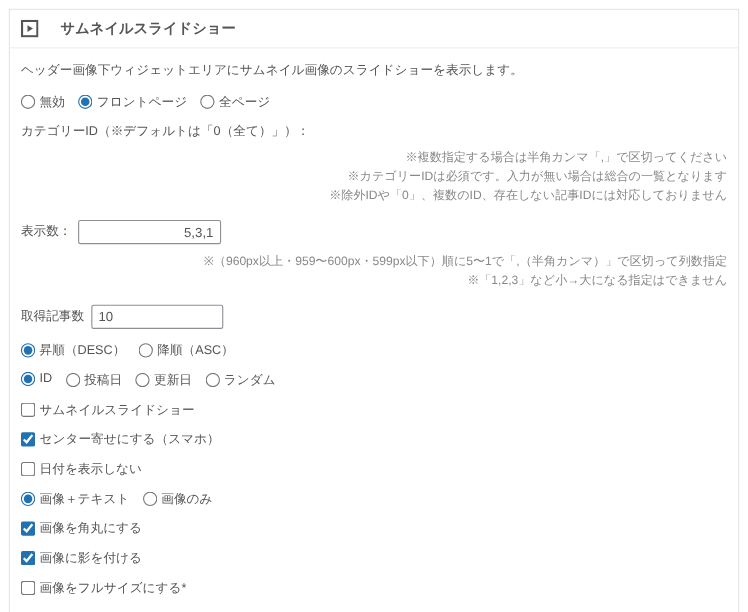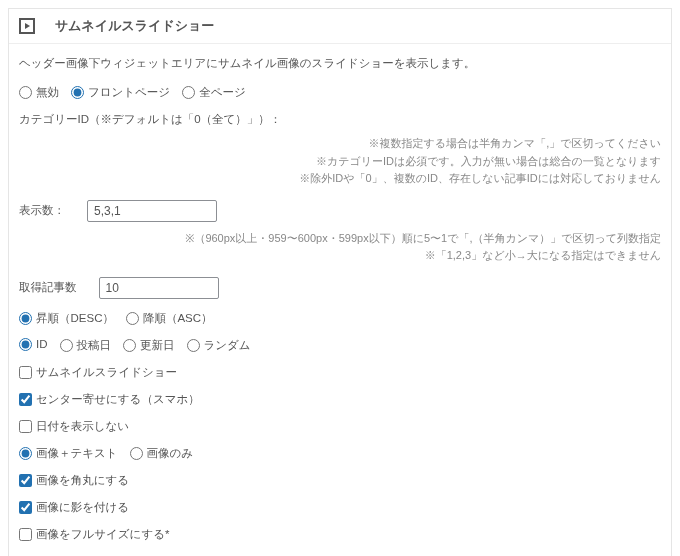--- a/index.html
+++ b/index.html
@@ -50,21 +50,21 @@
       margin-right: 6px;
       cursor: pointer;
     }
     input[type="radio"], input[type="checkbox"] {
       accent-color: #2271b1;
       width: 13px; height: 13px;
     }
     .field-row {
       display: flex;
       align-items: center;
-      gap: 22px;
+      gap: 6px;
       margin-bottom: 8px;
       font-size: 11.5px;
       color: #555;
     }
     .field-row input[type="text"] {
       border: 1px solid #8c8f94;
       padding: 3px 6px;
       font-size: 12px;
       color: #555;
       border-radius: 2px;
@@ -126,21 +126,21 @@
     </div>
 
     <div class="note">
       <div>※複数指定する場合は半角カンマ「,」で区切ってください</div>
       <div>※カテゴリーIDは必須です。入力が無い場合は総合の一覧となります</div>
       <div>※除外IDや「0」、複数のID、存在しない記事IDには対応しておりません</div>
     </div>
 
     <div class="field-row">
       <span class="label-inline">表示数：</span>
-      <input type="text" style="width: 130px;" value="5,3,1">
+      <input type="text" style="width: 130px; text-align: right;" value="5,3,1">
     </div>
 
     <div class="note">
       <div>※（960px以上・959〜600px・599px以下）順に5〜1で「,（半角カンマ）」で区切って列数指定</div>
       <div>※「1,2,3」など小→大になる指定はできません</div>
     </div>
 
     <div class="field-row">
       <span class="label-inline">取得記事数</span>
       <input type="text" style="width: 120px;" value="10">

